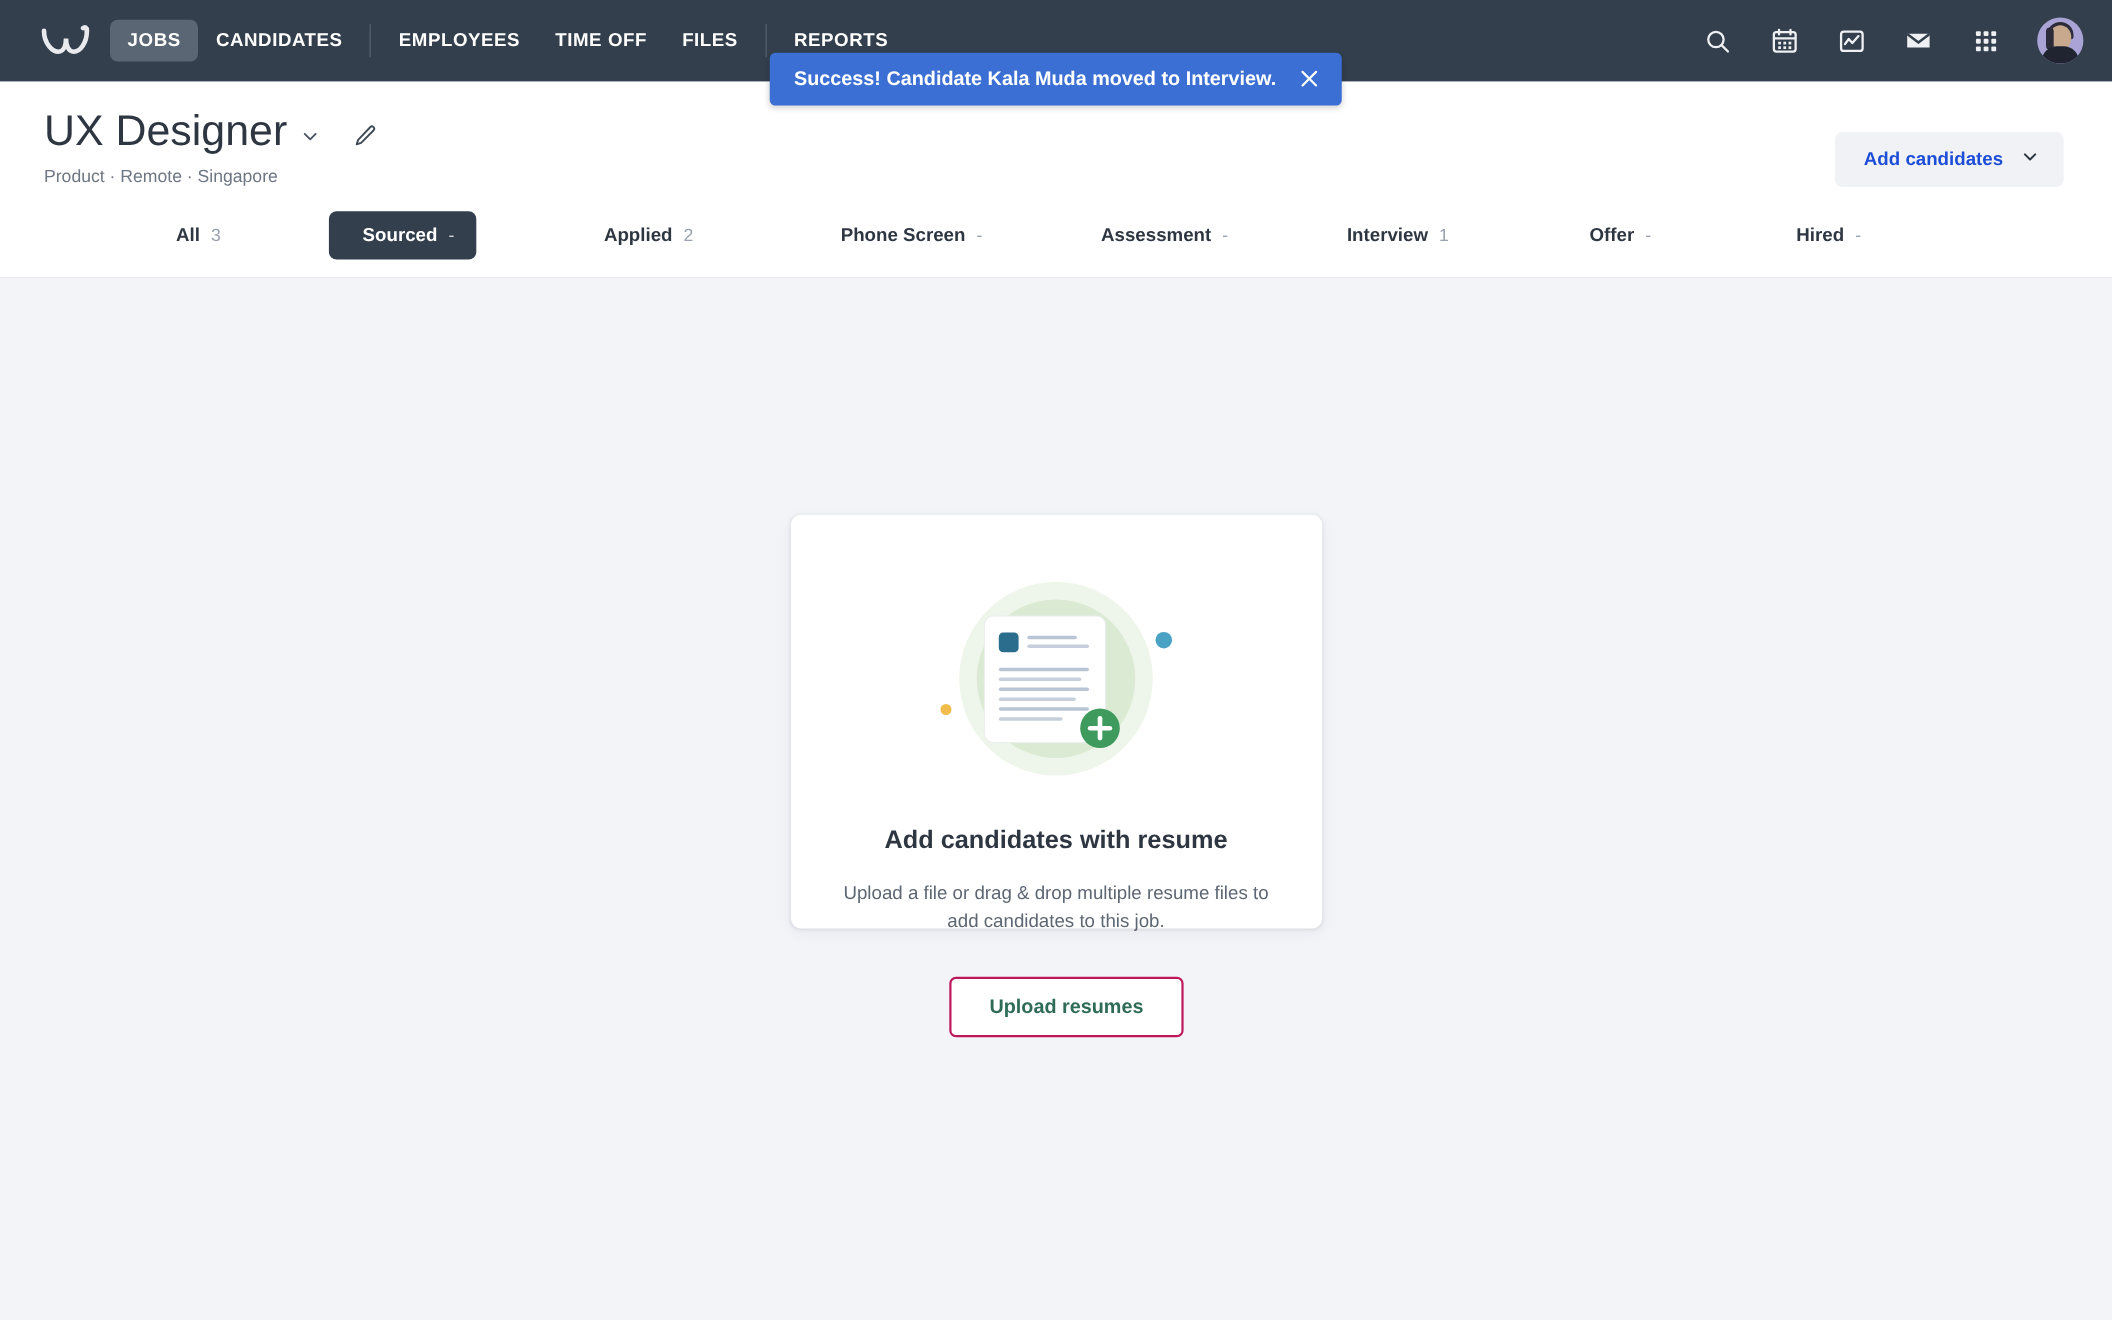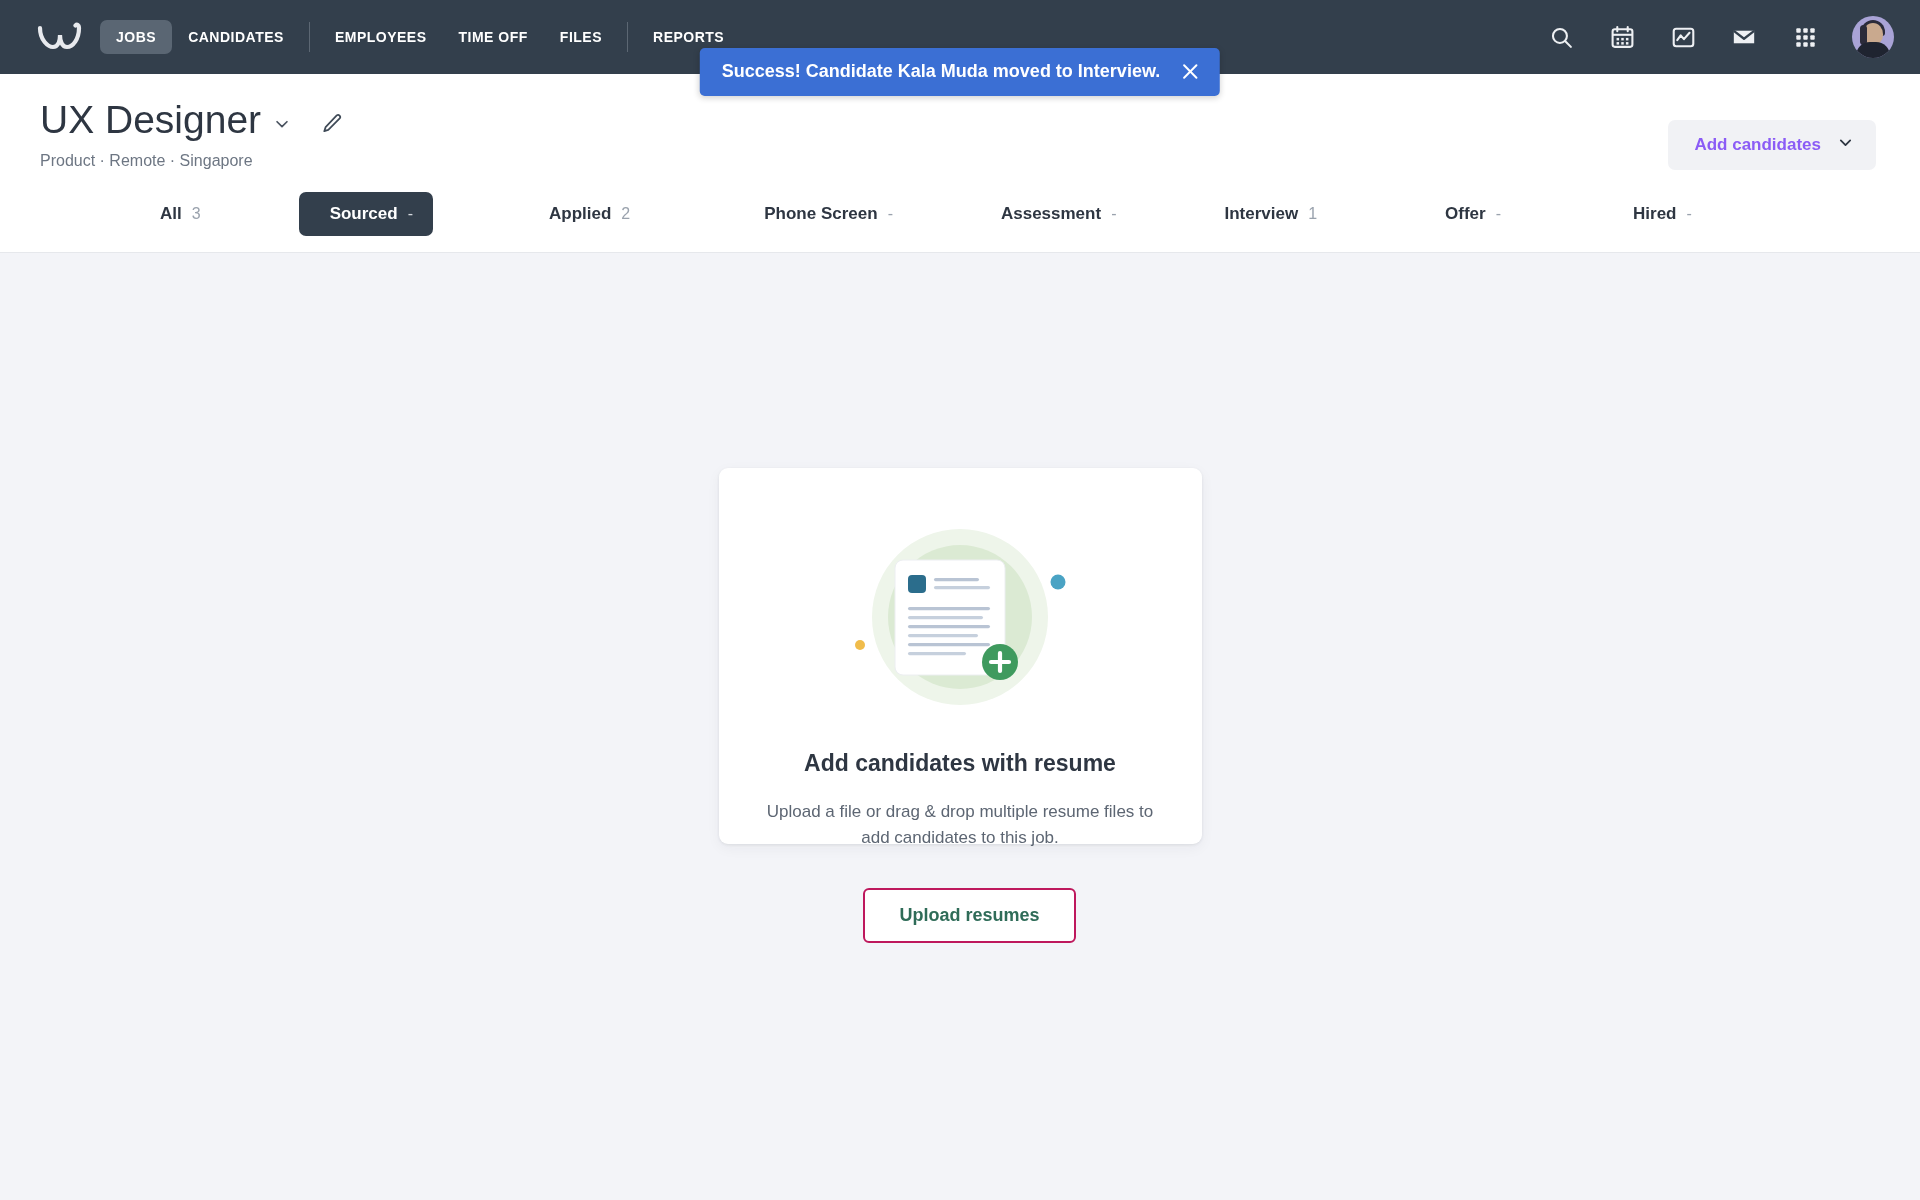--- a/index.html
+++ b/index.html
@@ -29,21 +29,21 @@
     justify-content: center;
     margin-right: 14px;
   }
   .nav-links {
     display: flex;
     align-items: center;
     gap: 0;
   }
   .nav-link {
     color: #ffffff;
-    font-size: 14px;
+    font-size: 17px;
     font-weight: bold;
     letter-spacing: 0.5px;
     padding: 9px 16px;
     border-radius: 7px;
     white-space: nowrap;
     cursor: pointer;
   }
   .nav-link.active {
     background: #5a6673;
   }
@@ -176,21 +176,21 @@
     margin-top: 11px;
   }
   .add-candidates-btn {
     margin-left: auto;
     background: #f1f2f5;
     border: none;
     border-radius: 7px;
     padding: 14px 22px 14px 26px;
     font-size: 17px;
     font-weight: bold;
-    color: #8b5cf6;
+    color: #1d4ed8;
     display: flex;
     align-items: center;
     gap: 16px;
     cursor: pointer;
     font-family: "Liberation Sans", sans-serif;
     margin-top: 4px;
   }
 
   
   .tabs {

